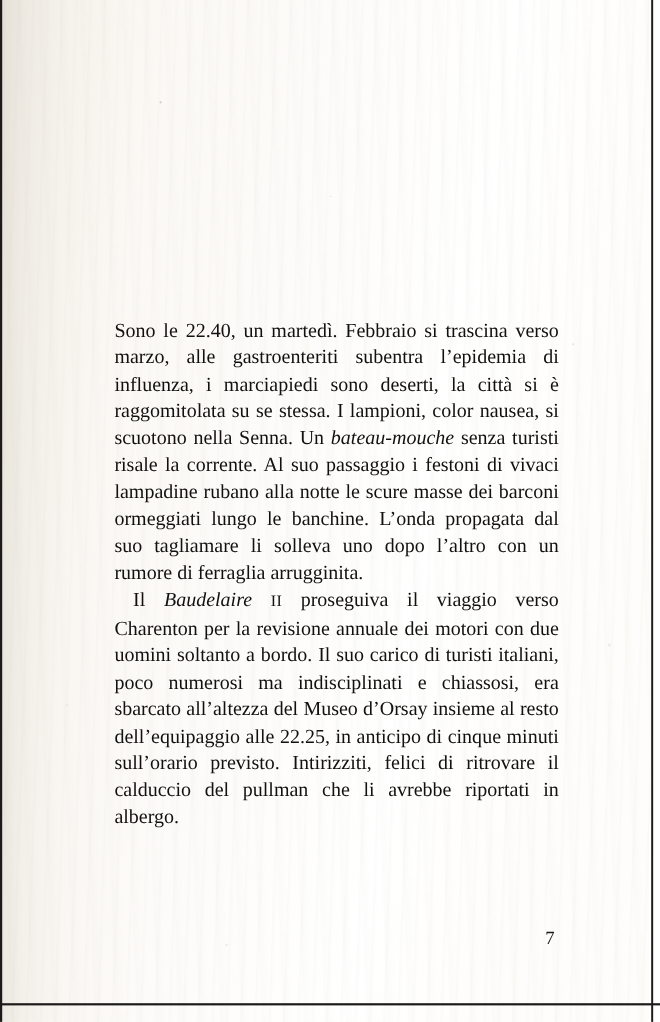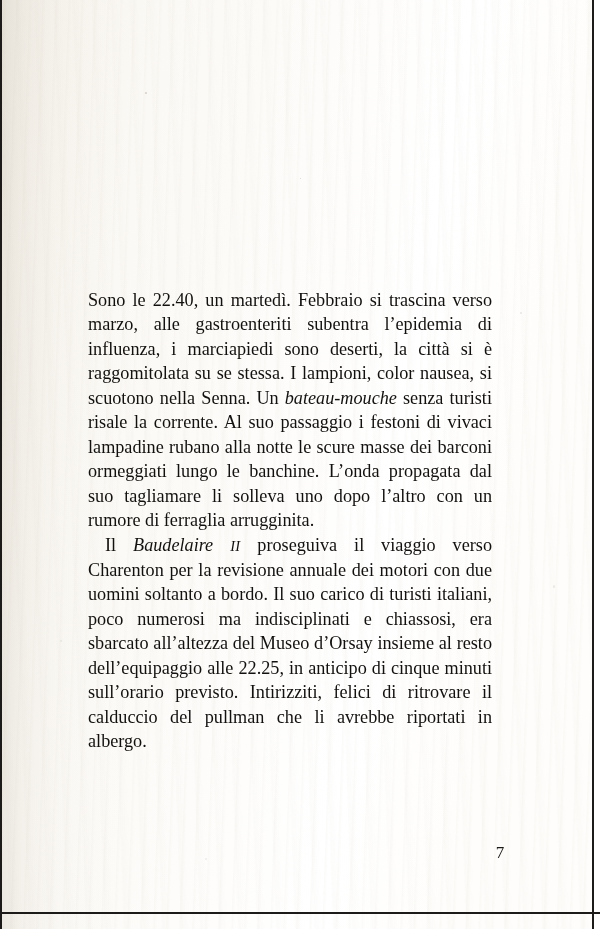--- a/index.html
+++ b/index.html
@@ -72,21 +72,21 @@
     pointer-events: none;
   }
   .scan-edge.left   { left: 0;    top: 0; width: 2px;  height: 929px; }
   .scan-edge.right  { left: 592px; top: 0; width: 2px; height: 929px; }
   .scan-edge.bottom { left: 0; top: 912px; width: 600px; height: 2px; }
   .scan-edge.right-pad { left: 594px; top: 0; width: 6px; height: 929px; background:#ffffff; }
 
   
   .text-block {
     position: absolute;
-    left: 88px;
+    left: 104px;
     top: 288px;
     width: 404px;
     font-family: "Liberation Serif", "DejaVu Serif", serif;
     font-size: 18.2px;
     line-height: 24.45px;
     color: #13110f;
     text-align: justify;
     text-align-last: left;
     -webkit-font-smoothing: antialiased;
   }
@@ -97,21 +97,20 @@
     hyphens: manual;
   }
   .para + .para {
     text-indent: 17px;
   }
 
   .it { font-style: italic; }
 
   
   .roman-sc {
-    font-style: italic;
     font-size: 0.80em;
     letter-spacing: 0.02em;
   }
 
   .folio {
     position: absolute;
     left: 488px;
     top: 843px;
     width: 24px;
     text-align: center;

